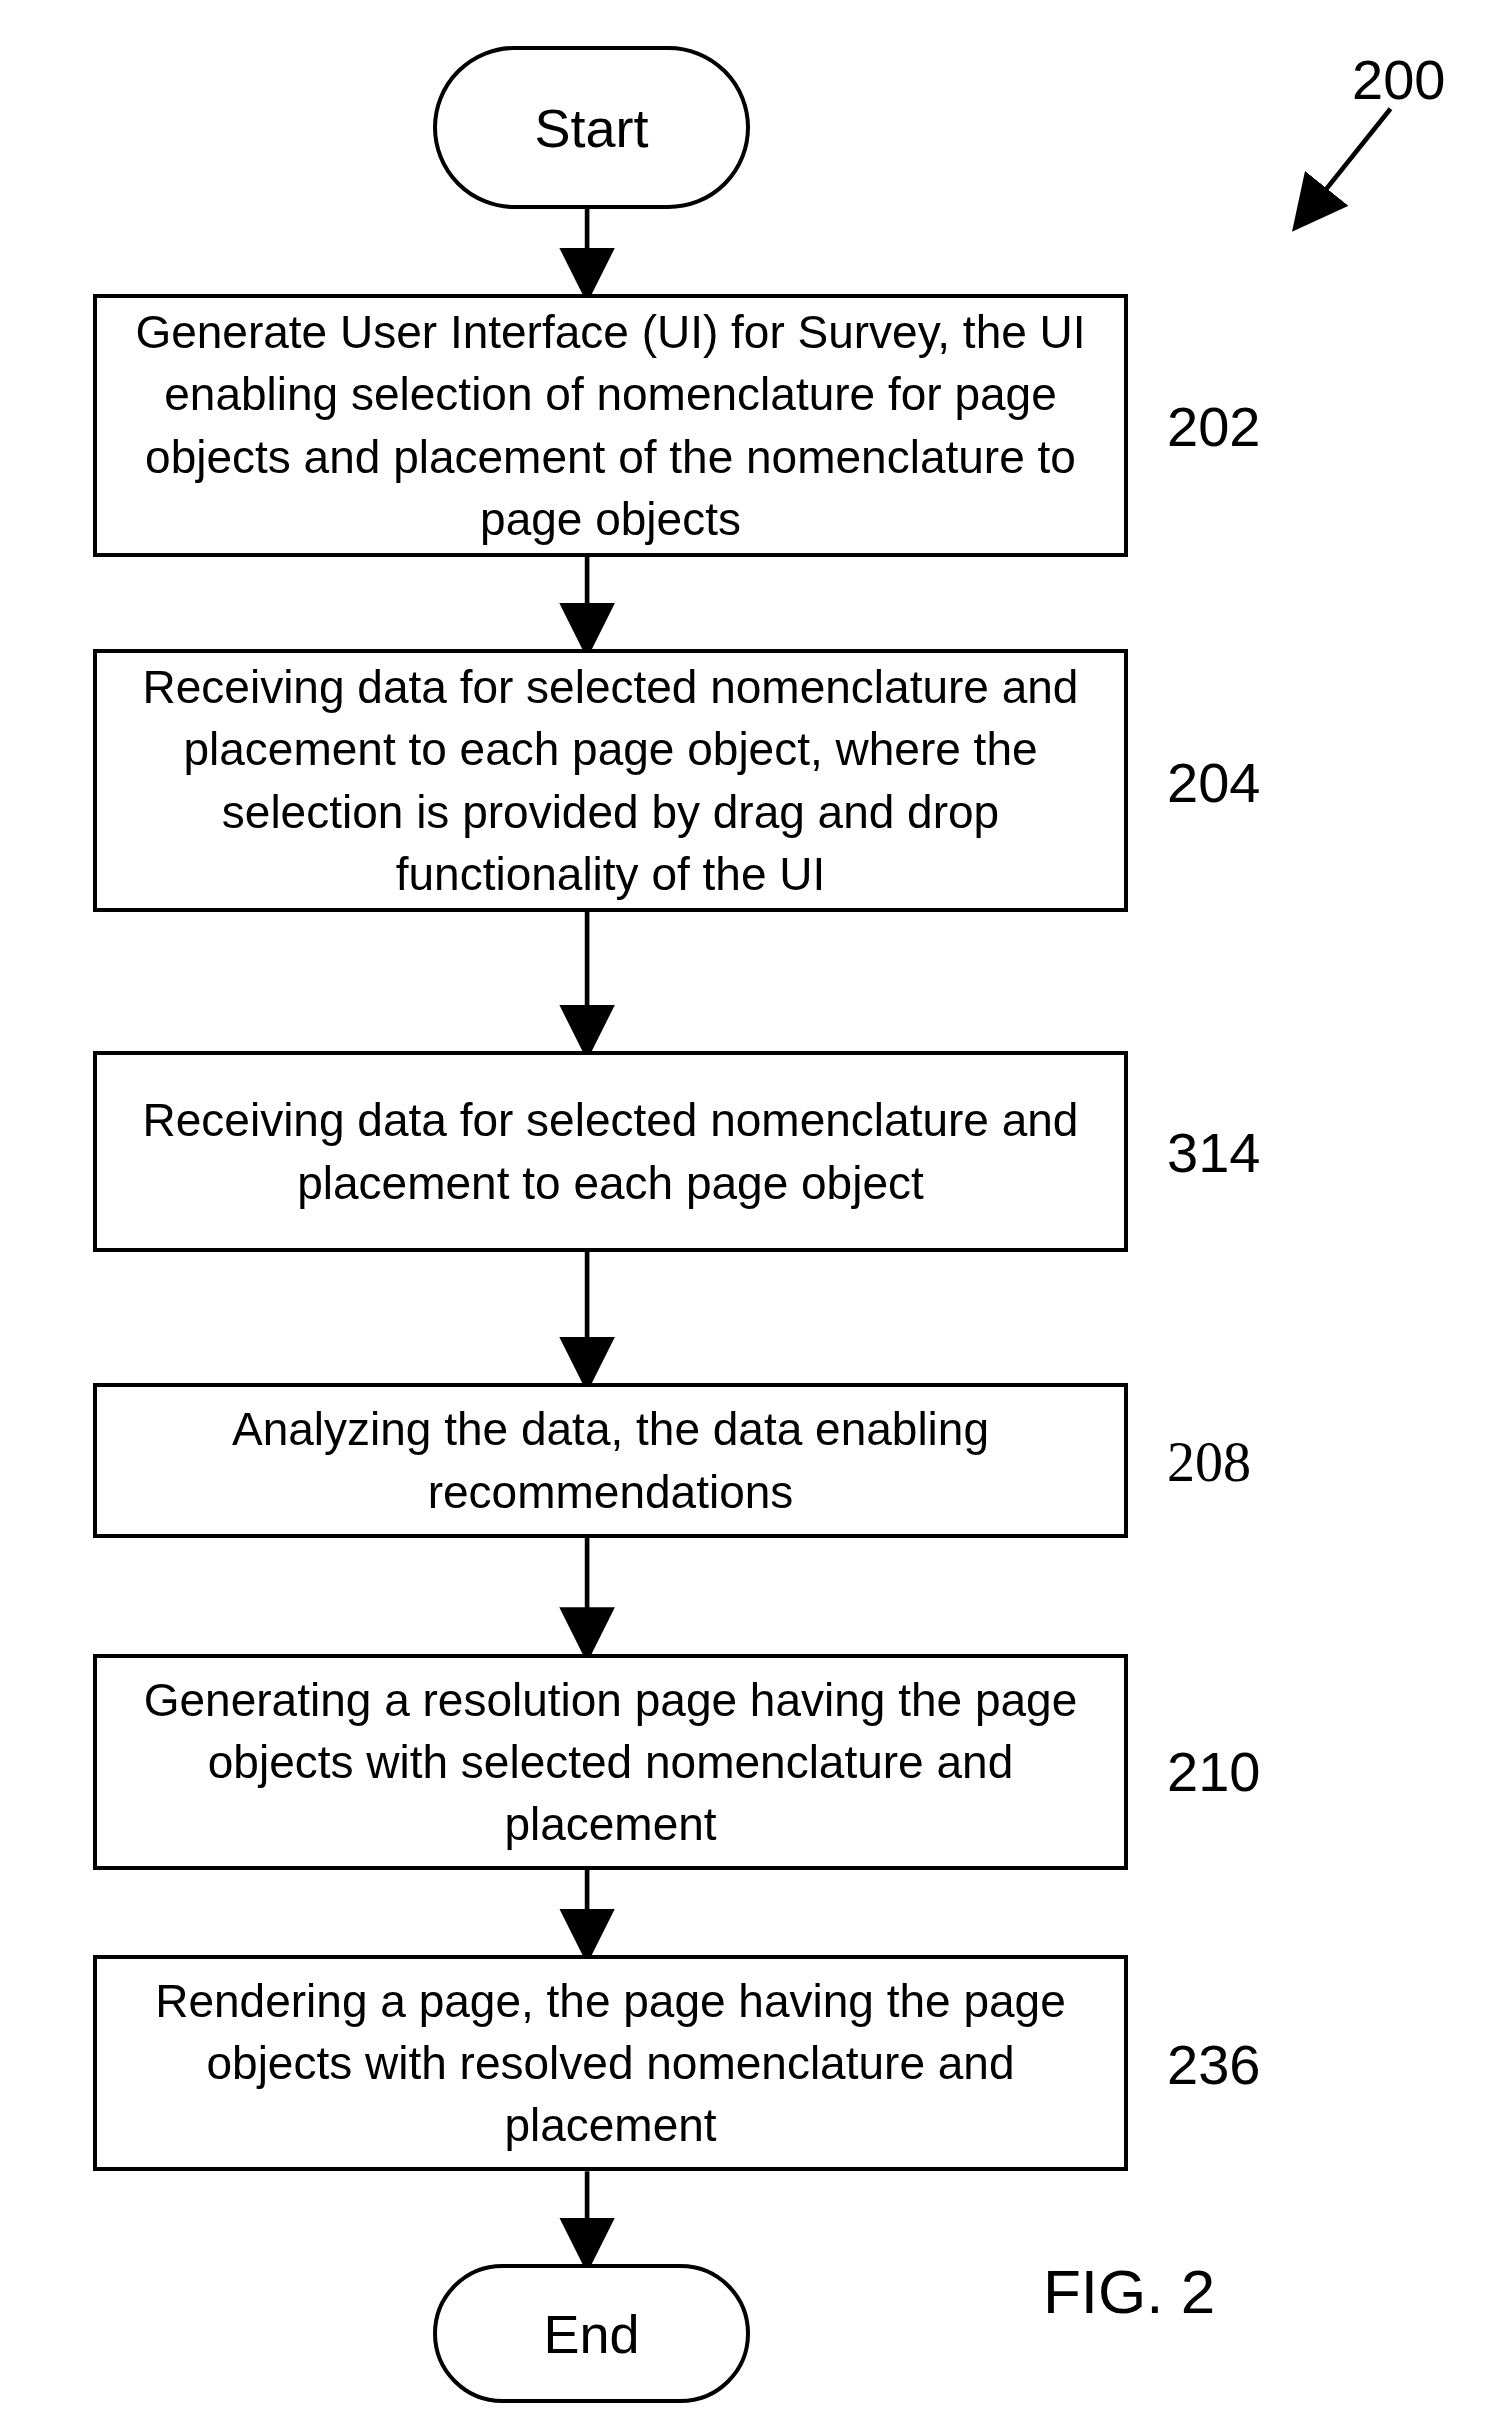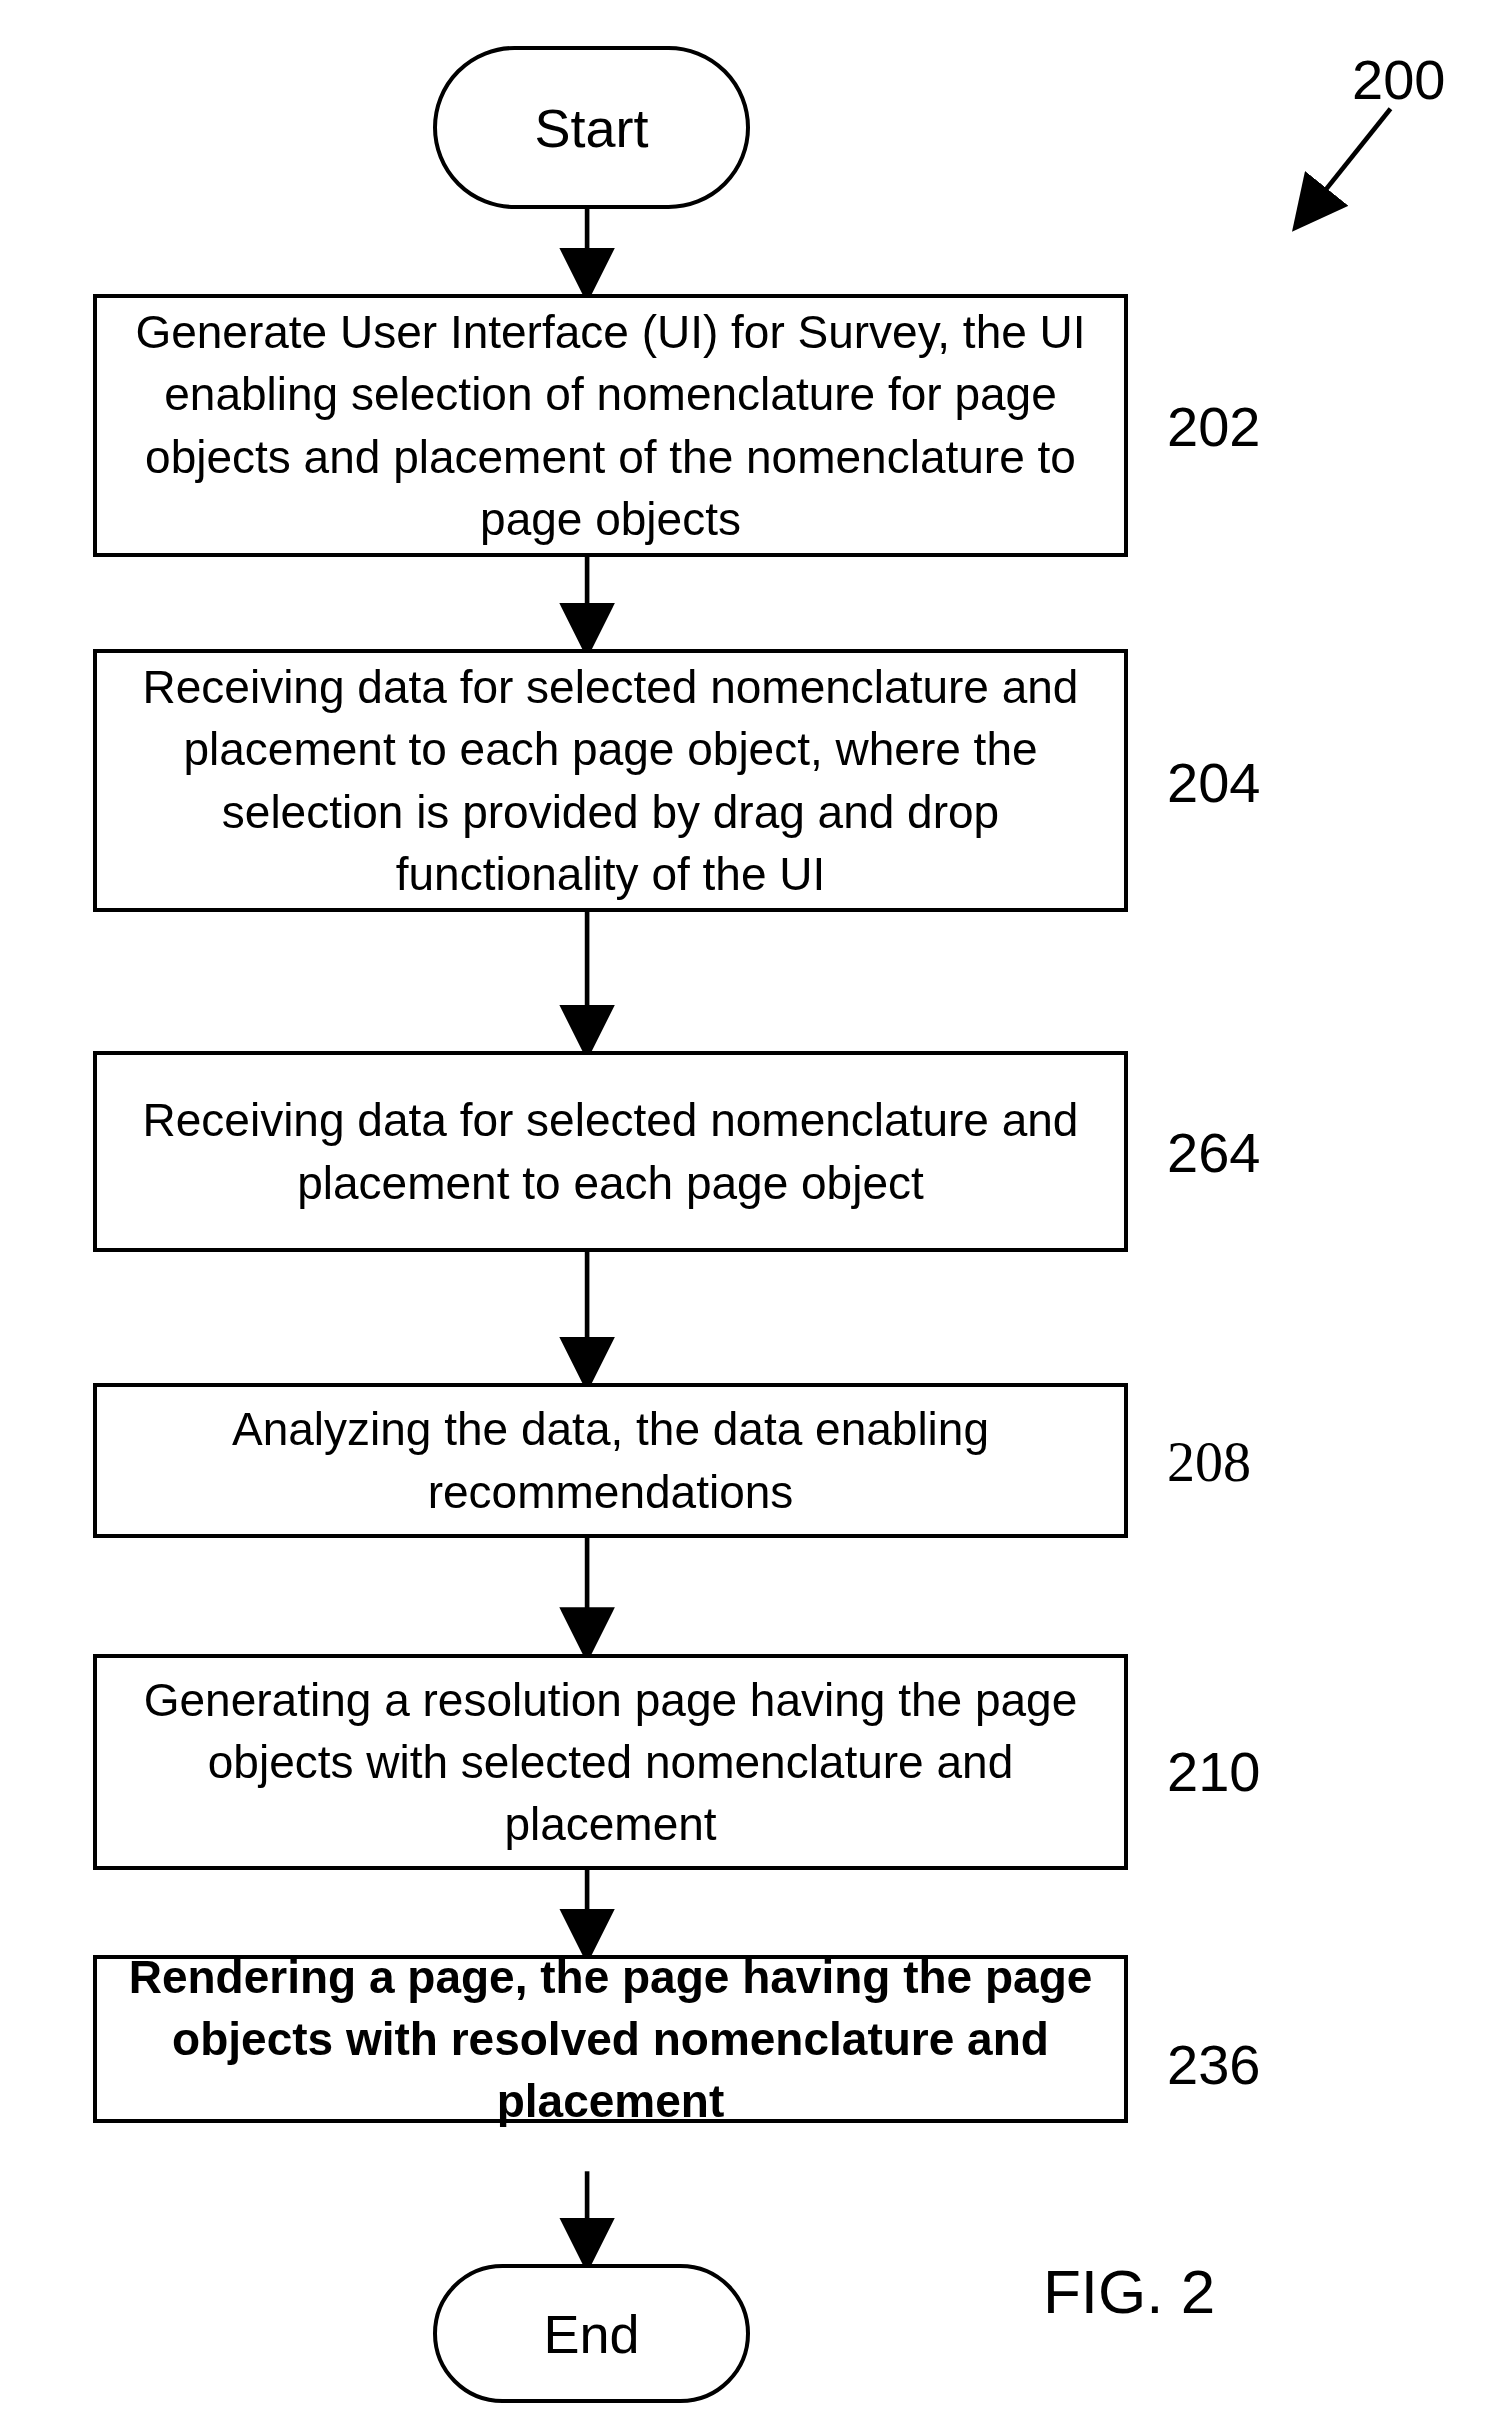--- a/index.html
+++ b/index.html
@@ -95,33 +95,33 @@
   <div class="label" style="left:1167px; top:394px;">202</div>
 
   <div class="process" style="left:93px; top:649px; width:1035px; height:263px;">
     <span>Receiving data for selected nomenclature and placement to each page object, where the selection is provided by drag and drop functionality of the UI</span>
   </div>
   <div class="label" style="left:1167px; top:750px;">204</div>
 
   <div class="process" style="left:93px; top:1051px; width:1035px; height:201px;">
     <span>Receiving data for selected nomenclature and placement to each page object</span>
   </div>
-  <div class="label" style="left:1167px; top:1120px;">264</div>
+  <div class="label" style="left:1167px; top:1120px;">314</div>
 
   <div class="process" style="left:93px; top:1383px; width:1035px; height:155px;">
     <span>Analyzing the data, the data enabling recommendations</span>
   </div>
   <div class="label" style="left:1167px; top:1430px;font-family:Liberation Serif, serif;">208</div>
 
   <div class="process" style="left:93px; top:1654px; width:1035px; height:216px;">
     <span>Generating a resolution page having the page objects with selected nomenclature and placement</span>
   </div>
   <div class="label" style="left:1167px; top:1739px;">210</div>
 
-  <div class="process" style="left:93px; top:1955px; width:1035px; height:168px;font-weight:bold;">
+  <div class="process" style="left:93px; top:1955px; width:1035px; height:216px;">
     <span>Rendering a page, the page having the page objects with resolved nomenclature and placement</span>
   </div>
   <div class="label" style="left:1167px; top:2032px;">236</div>
 
   <div class="terminator" style="left:433px; top:2264px; width:309px; height:131px;">
     <span>End</span>
   </div>
 
   <div class="figlabel" style="left:1043px; top:2256px;">FIG. 2</div>
 

